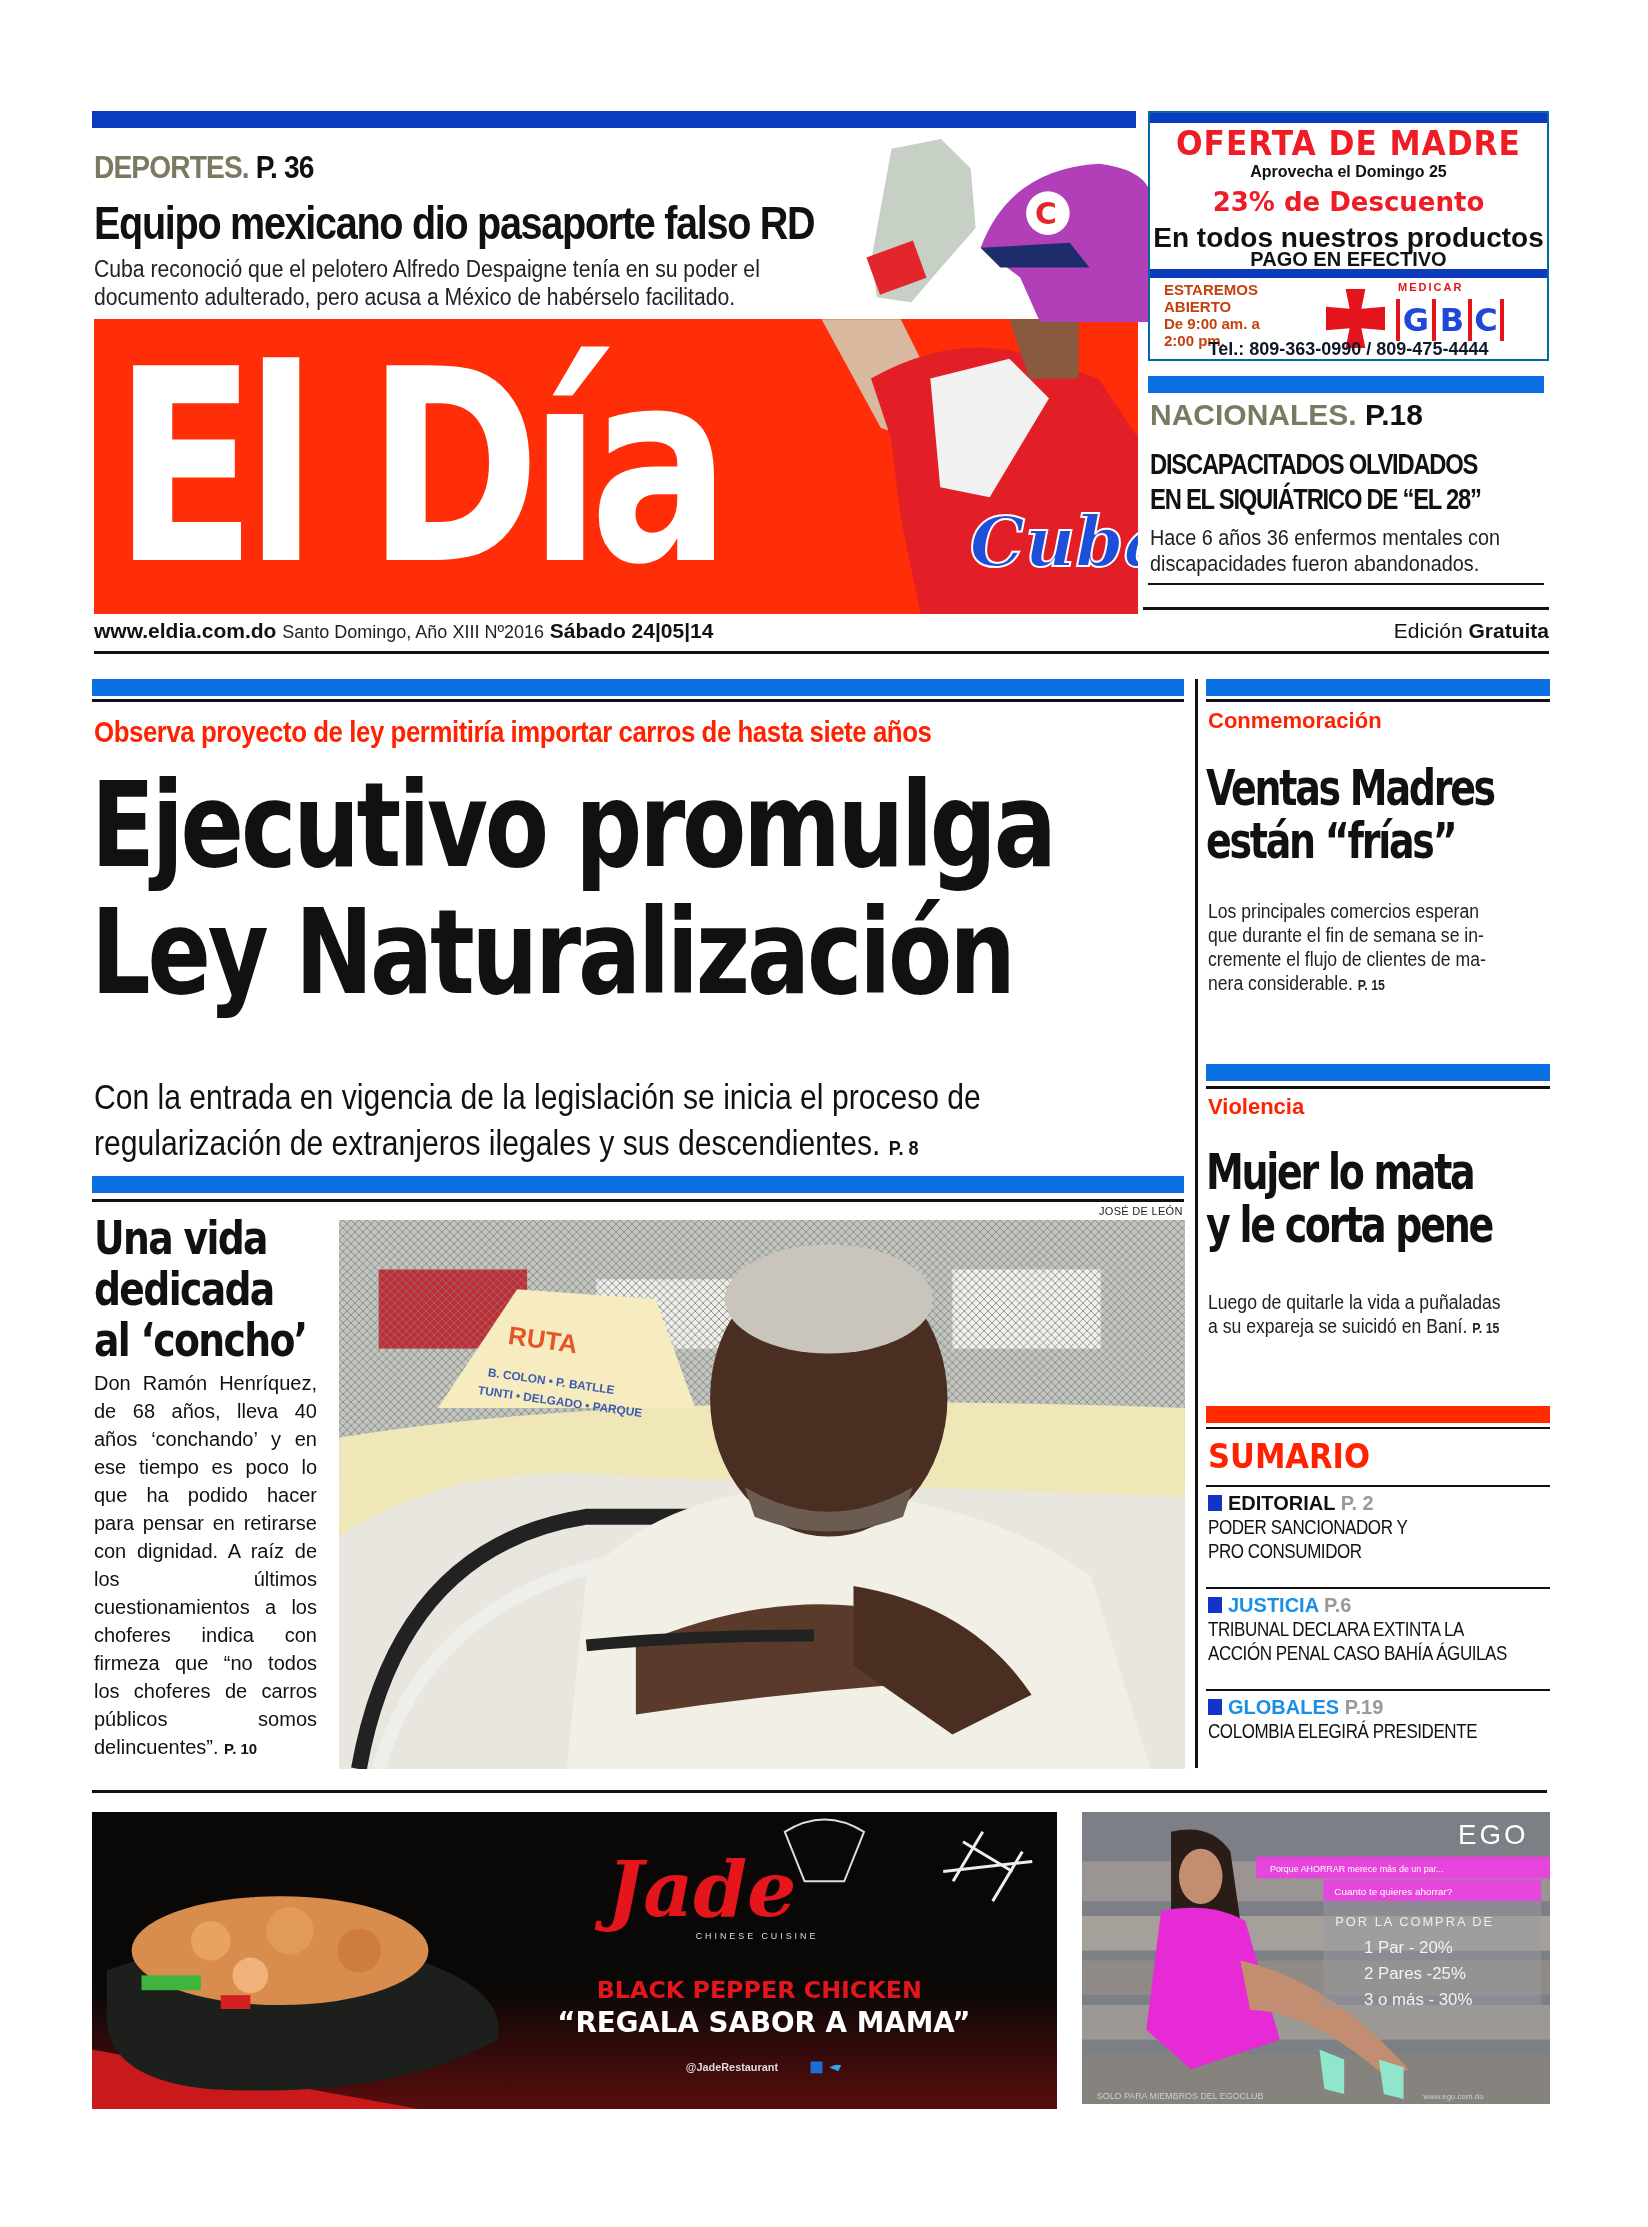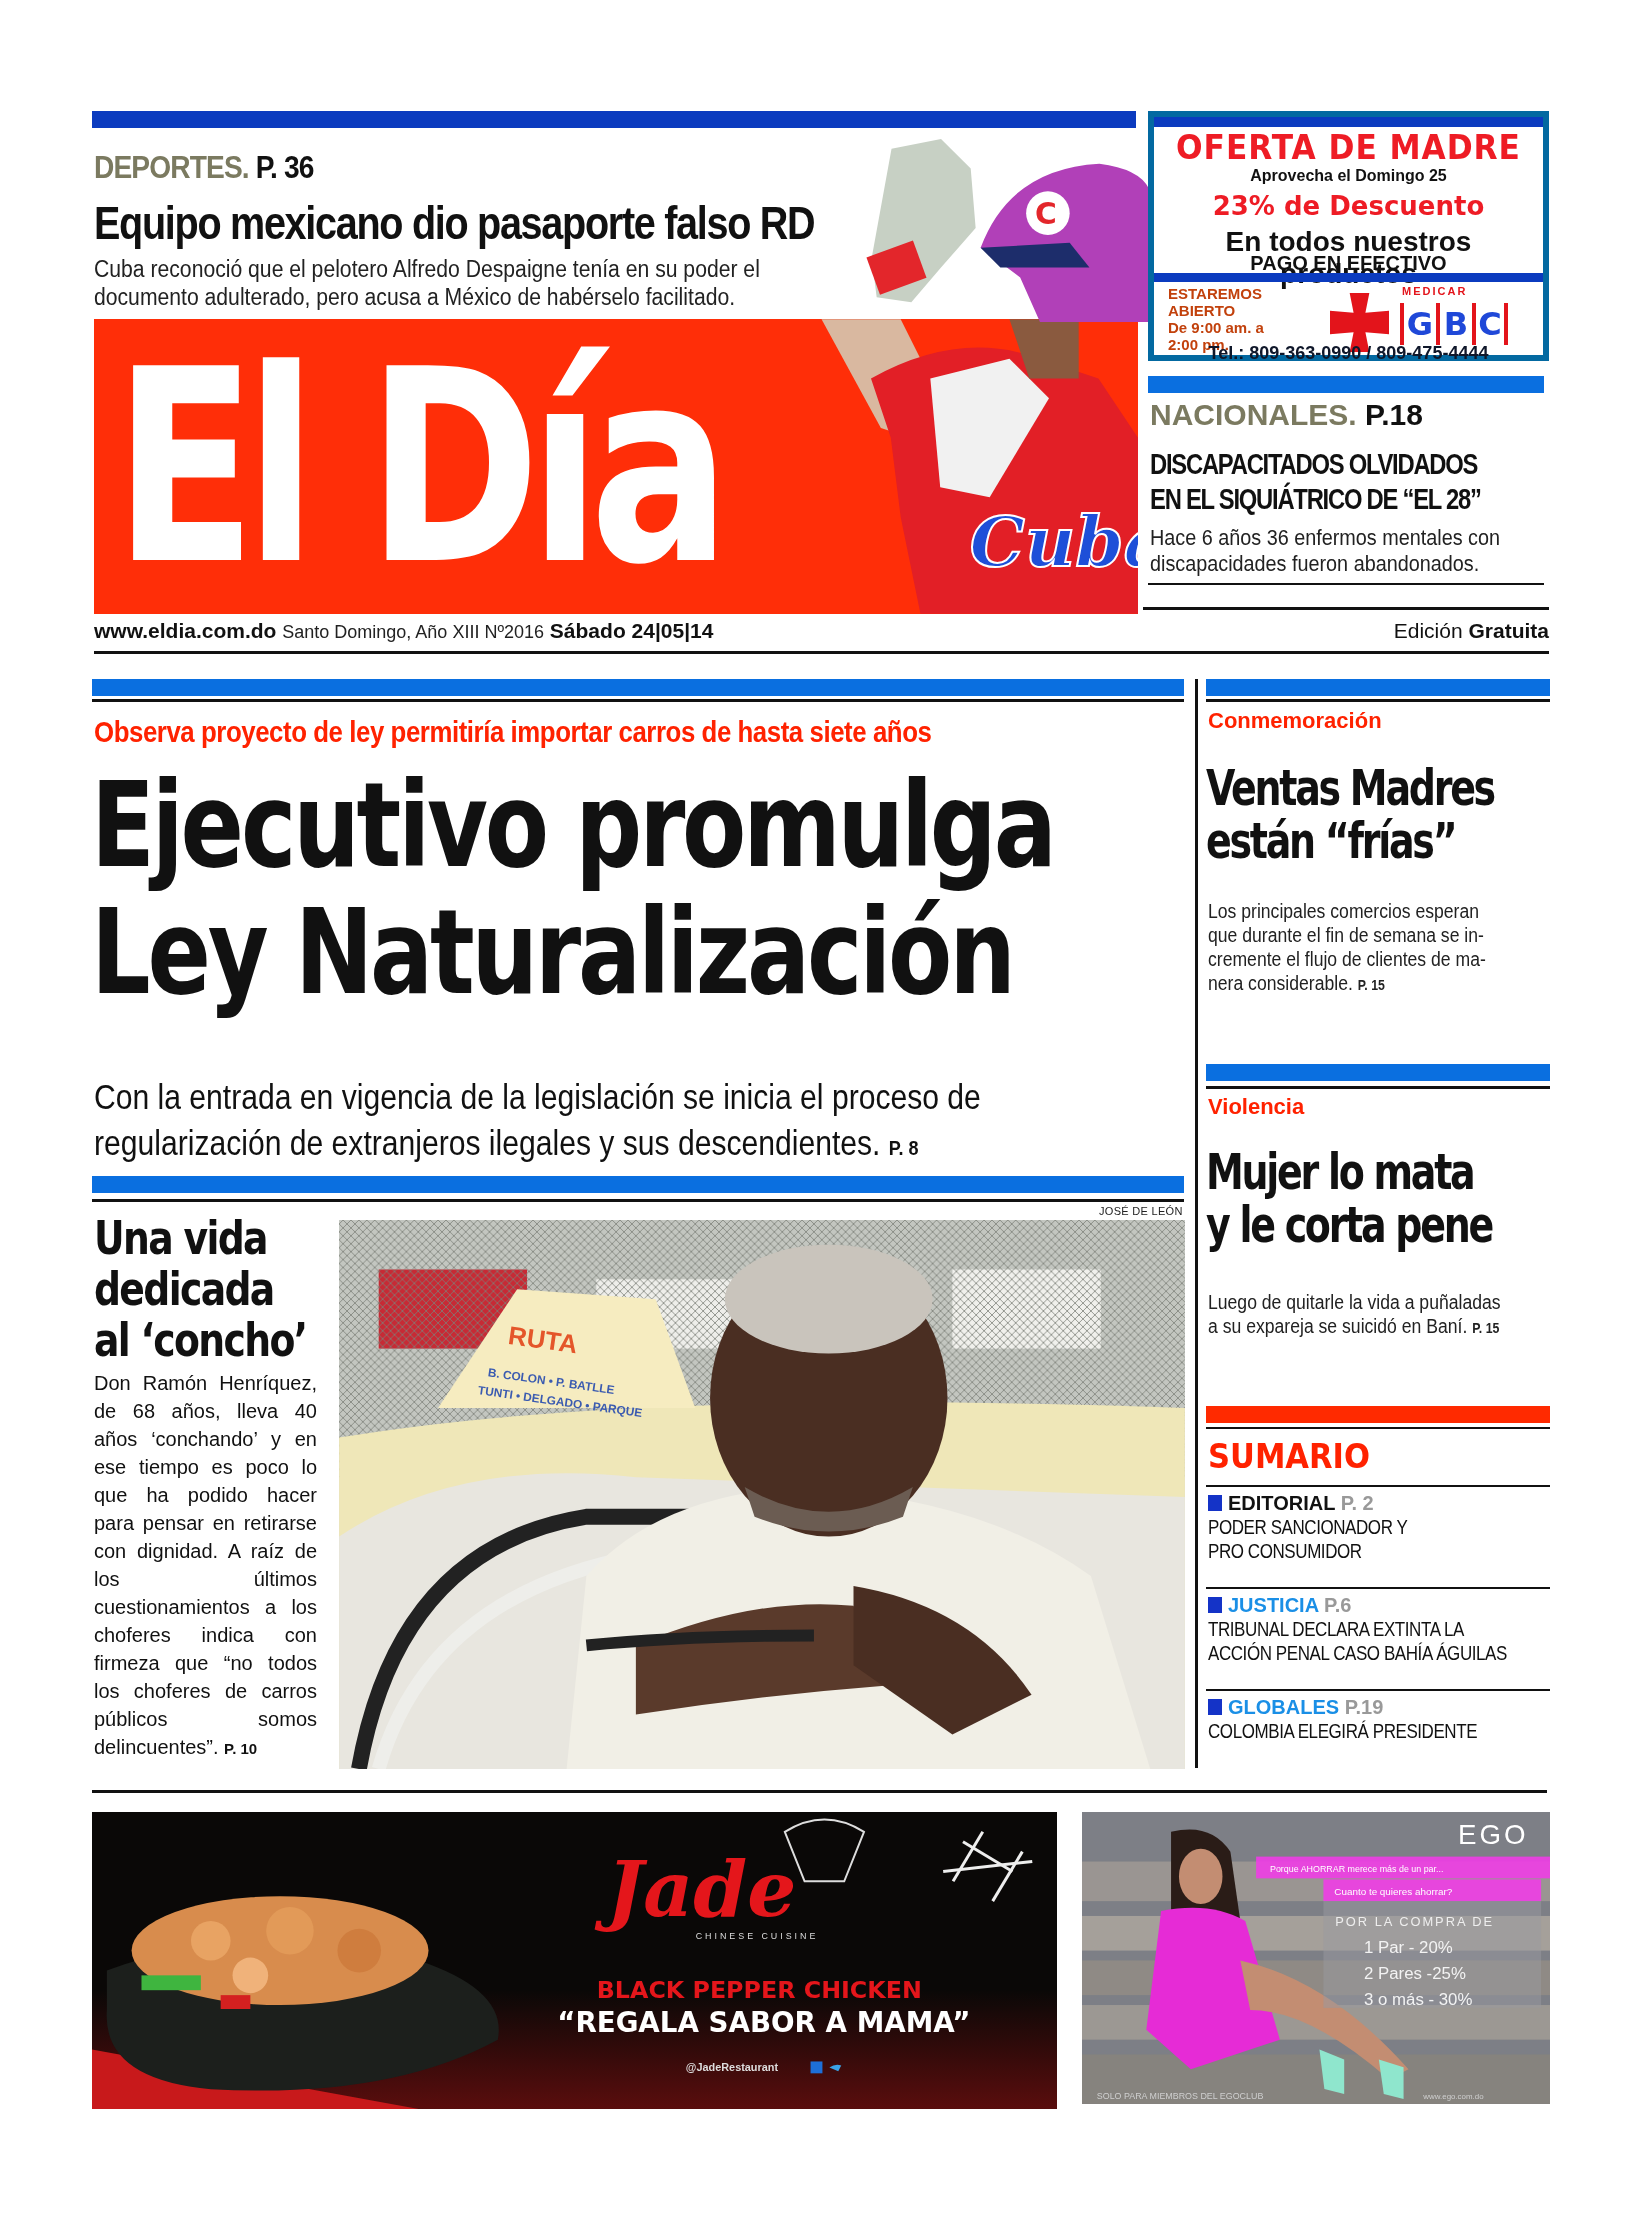--- a/index.html
+++ b/index.html
@@ -19,21 +19,21 @@
   .dep-title { left: 94px; top: 196px; font-size: 46px; font-weight: 700; letter-spacing: -1.5px; transform: scaleX(0.86); transform-origin: left; white-space: nowrap; }
   .dep-body { left: 94px; top: 255px; width: 752px; font-size: 23px; line-height: 28px; color: #222; transform: scaleX(0.92); transform-origin: left; }
 
   
   .mast { left: 94px; top: 319px; width: 1044px; height: 295px; background: #ff2e08; overflow: hidden; }
   .mast-title { left: 20px; top: 10px; font-size: 267px; font-weight: 900; color: #fff; letter-spacing: -14px; line-height: 277px; transform: scaleX(0.78); transform-origin: left; font-family: "DejaVu Sans", sans-serif; }
   .player { right: 0; top: 0; width: 356px; height: 295px; }
   .player-top { left: 832px; top: 129px; width: 317px; height: 193px; }
 
   
-  .ad-top { left: 1148px; top: 111px; width: 401px; height: 250px; background: #fff; border: 6px solid #0369a1; }
+  .ad-top { left: 1148px; top: 111px; width: 401px; height: 250px; background: #fff; border: 2px solid #0369a1; }
   .ad-top .navy { left: 0; top: 0; width: 100%; height: 10px; }
   .ad-top .navy2 { left: 0; top: 156px; width: 100%; height: 9px; }
   .ad-title { left: 0; width: 100%; top: 10px; text-align: center; font-size: 34px; font-weight: 900; color: #ee1c25; letter-spacing: 1px; font-family: "DejaVu Sans", sans-serif; transform: scaleX(0.92); }
   .ad-line { left: 0; width: 100%; text-align: center; font-weight: 700; color: #111; }
   .ad-discount { left: 0; width: 100%; top: 74px; text-align: center; font-size: 26px; font-weight: 900; color: #ee1c25; font-family: "DejaVu Sans", sans-serif; }
   .ad-hours { left: 14px; top: 168px; font-size: 15px; line-height: 17px; font-weight: 700; color: #c2410c; }
   .ad-cross { left: 176px; top: 176px; width: 59px; height: 59px; }
   .ad-medicar { left: 248px; top: 168px; font-size: 11px; color: #e3141b; font-weight: 700; letter-spacing: 2px; }
   .ad-gbc { left: 246px; top: 186px; display: flex; gap: 0; }
   .ad-gbc span { display: inline-block; width: 36px; height: 42px; border-left: 4px solid #e3141b; font-size: 32px; font-weight: 900; color: #1f48d8; text-align: center; line-height: 42px; font-family: "DejaVu Sans", sans-serif; }

